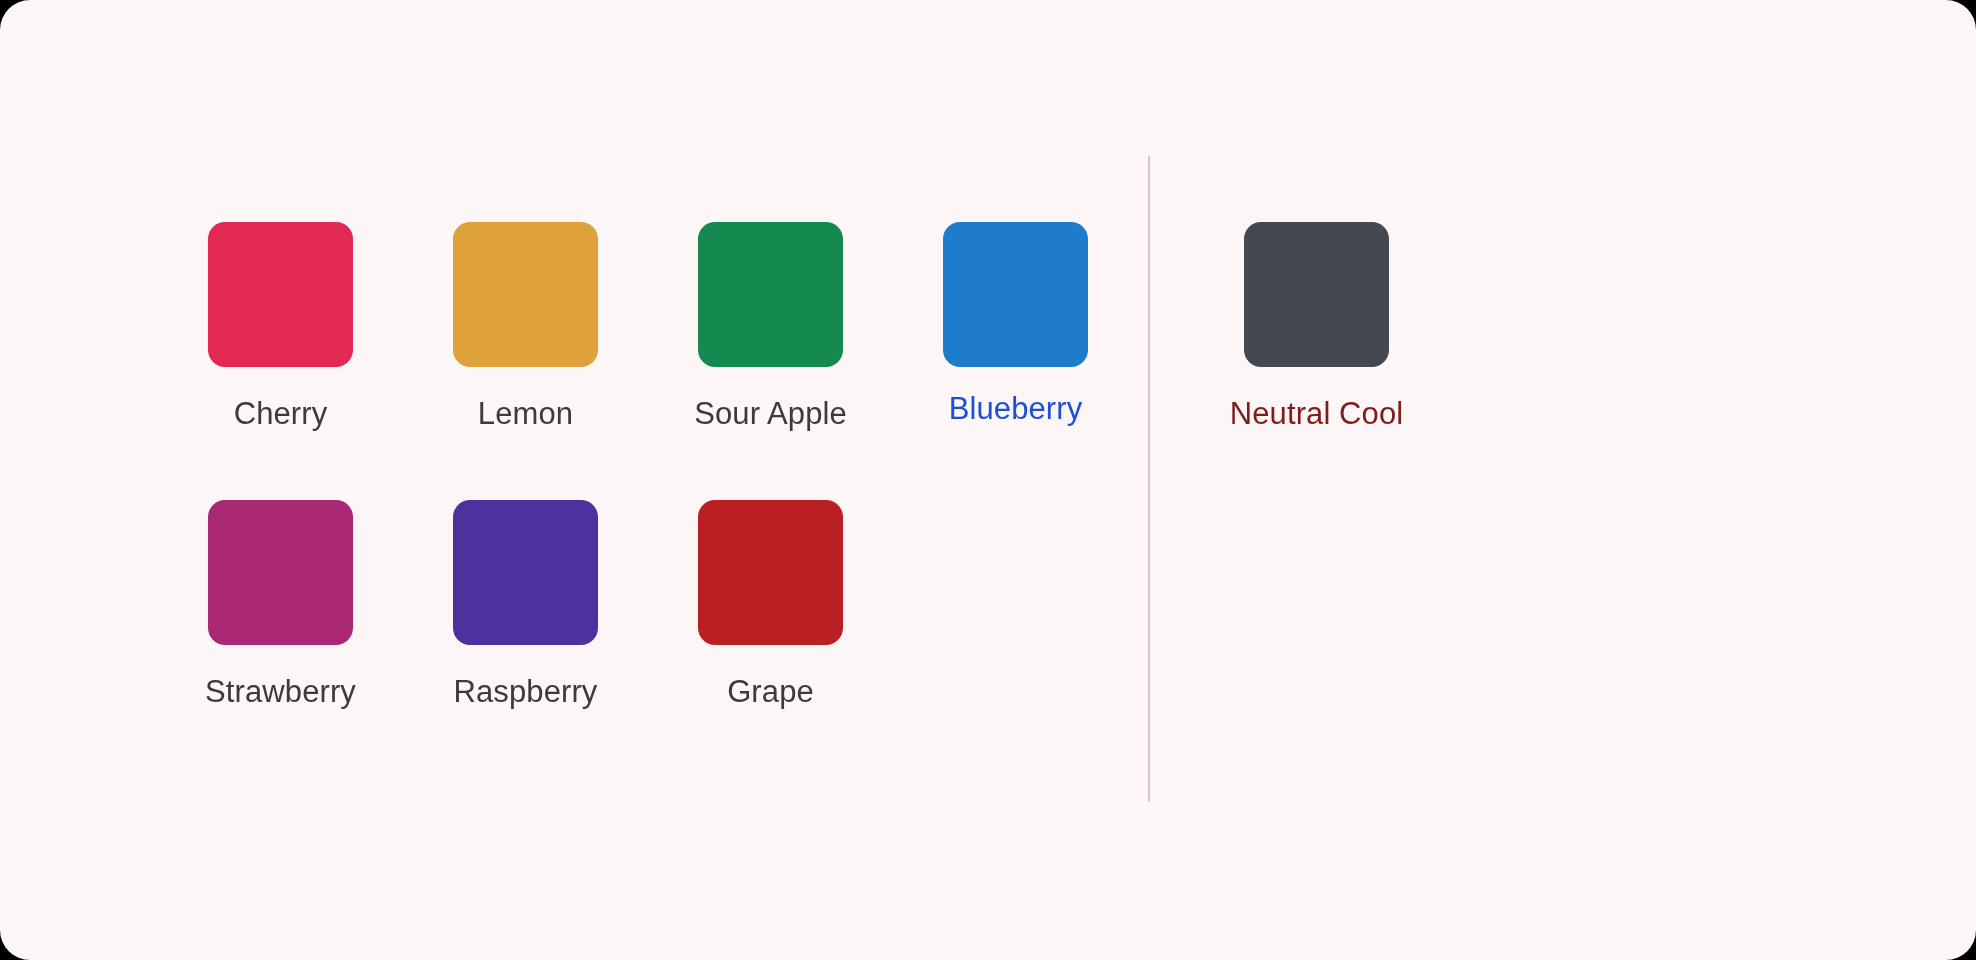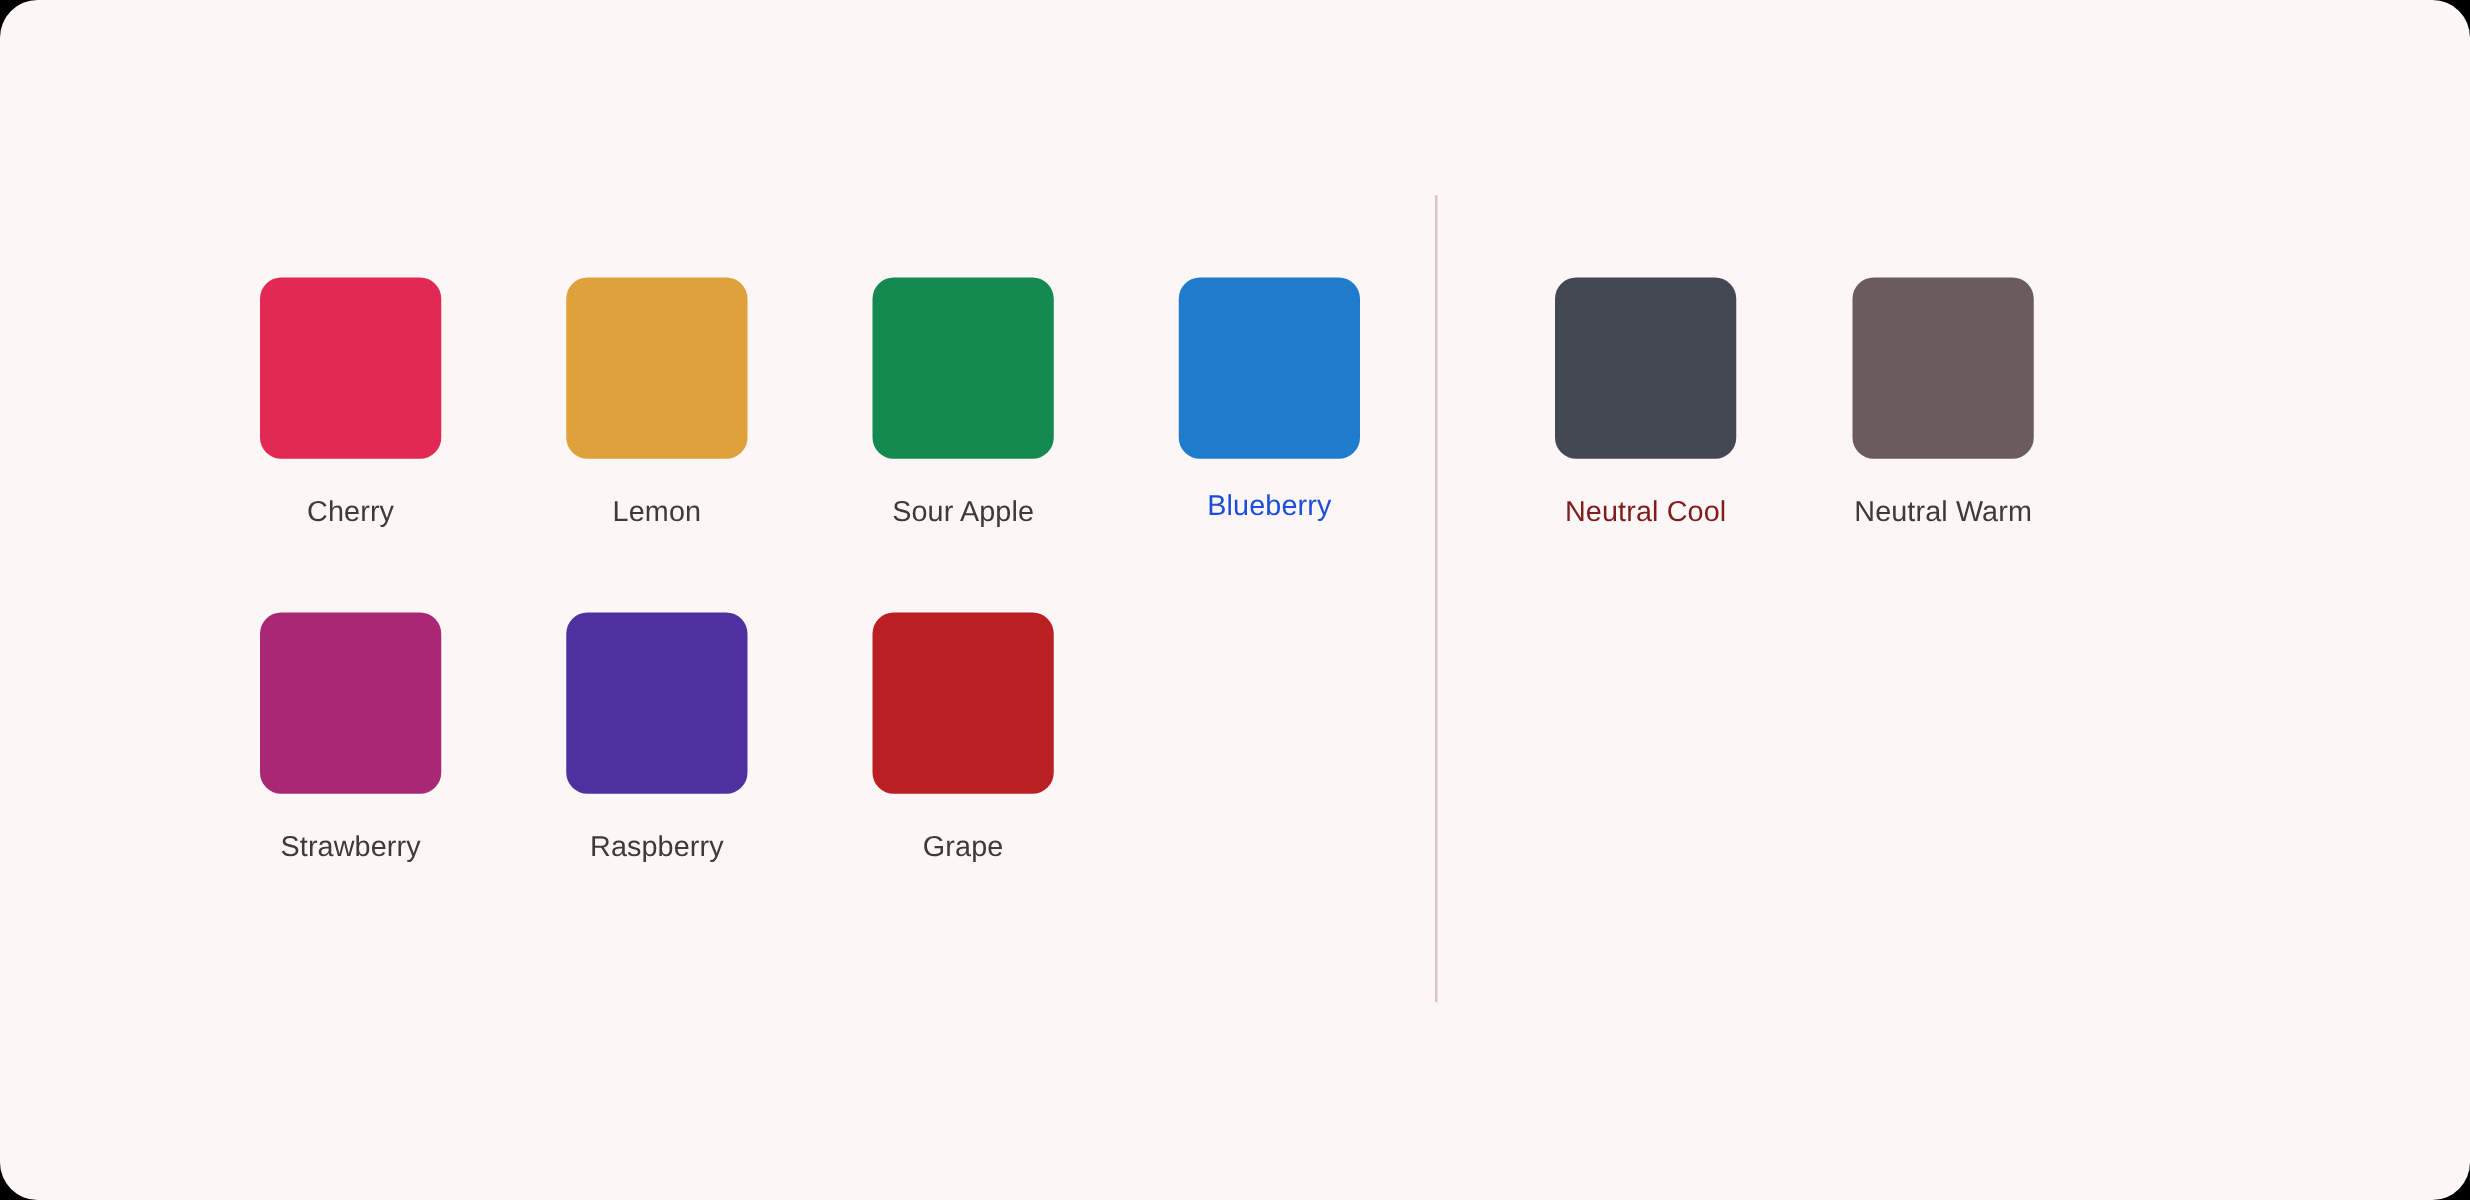--- a/index.html
+++ b/index.html
@@ -68,21 +68,21 @@
 
   .swatch-chip {
     width: 145px;
     height: 145px;
     border-radius: 17px;
     flex: none;
   }
 
   .swatch-label {
     margin-top: 29px;
-    font-size: 23px;
+    font-size: 31px;
     line-height: 1.15;
     color: #3F3A3A;
     white-space: nowrap;
     text-align: center;
     letter-spacing: 0.1px;
   }
 
   
   #section-divider {
     position: absolute;
@@ -132,21 +132,17 @@
         </div>
       </div>
 
     <div id="section-divider" style="background: rgb(217, 195, 198);"></div>
 
     <div class="swatch-grid" id="group-neutral">
         <div class="swatch-cell">
           <div class="swatch-chip" style="background: rgb(67, 72, 82);"></div>
           <div class="swatch-label" style="color: #7f1d1d;">Neutral Cool</div>
         </div>
-        <div class="swatch-cell">
-          <div class="swatch-chip" style="background: rgb(106, 92, 94);"></div>
-          <div class="swatch-label" style="color: rgb(63, 58, 58);">Neutral Warm</div>
-        </div>
       </div>
 
   </div>
 
 </div>
 
 </body></html>

